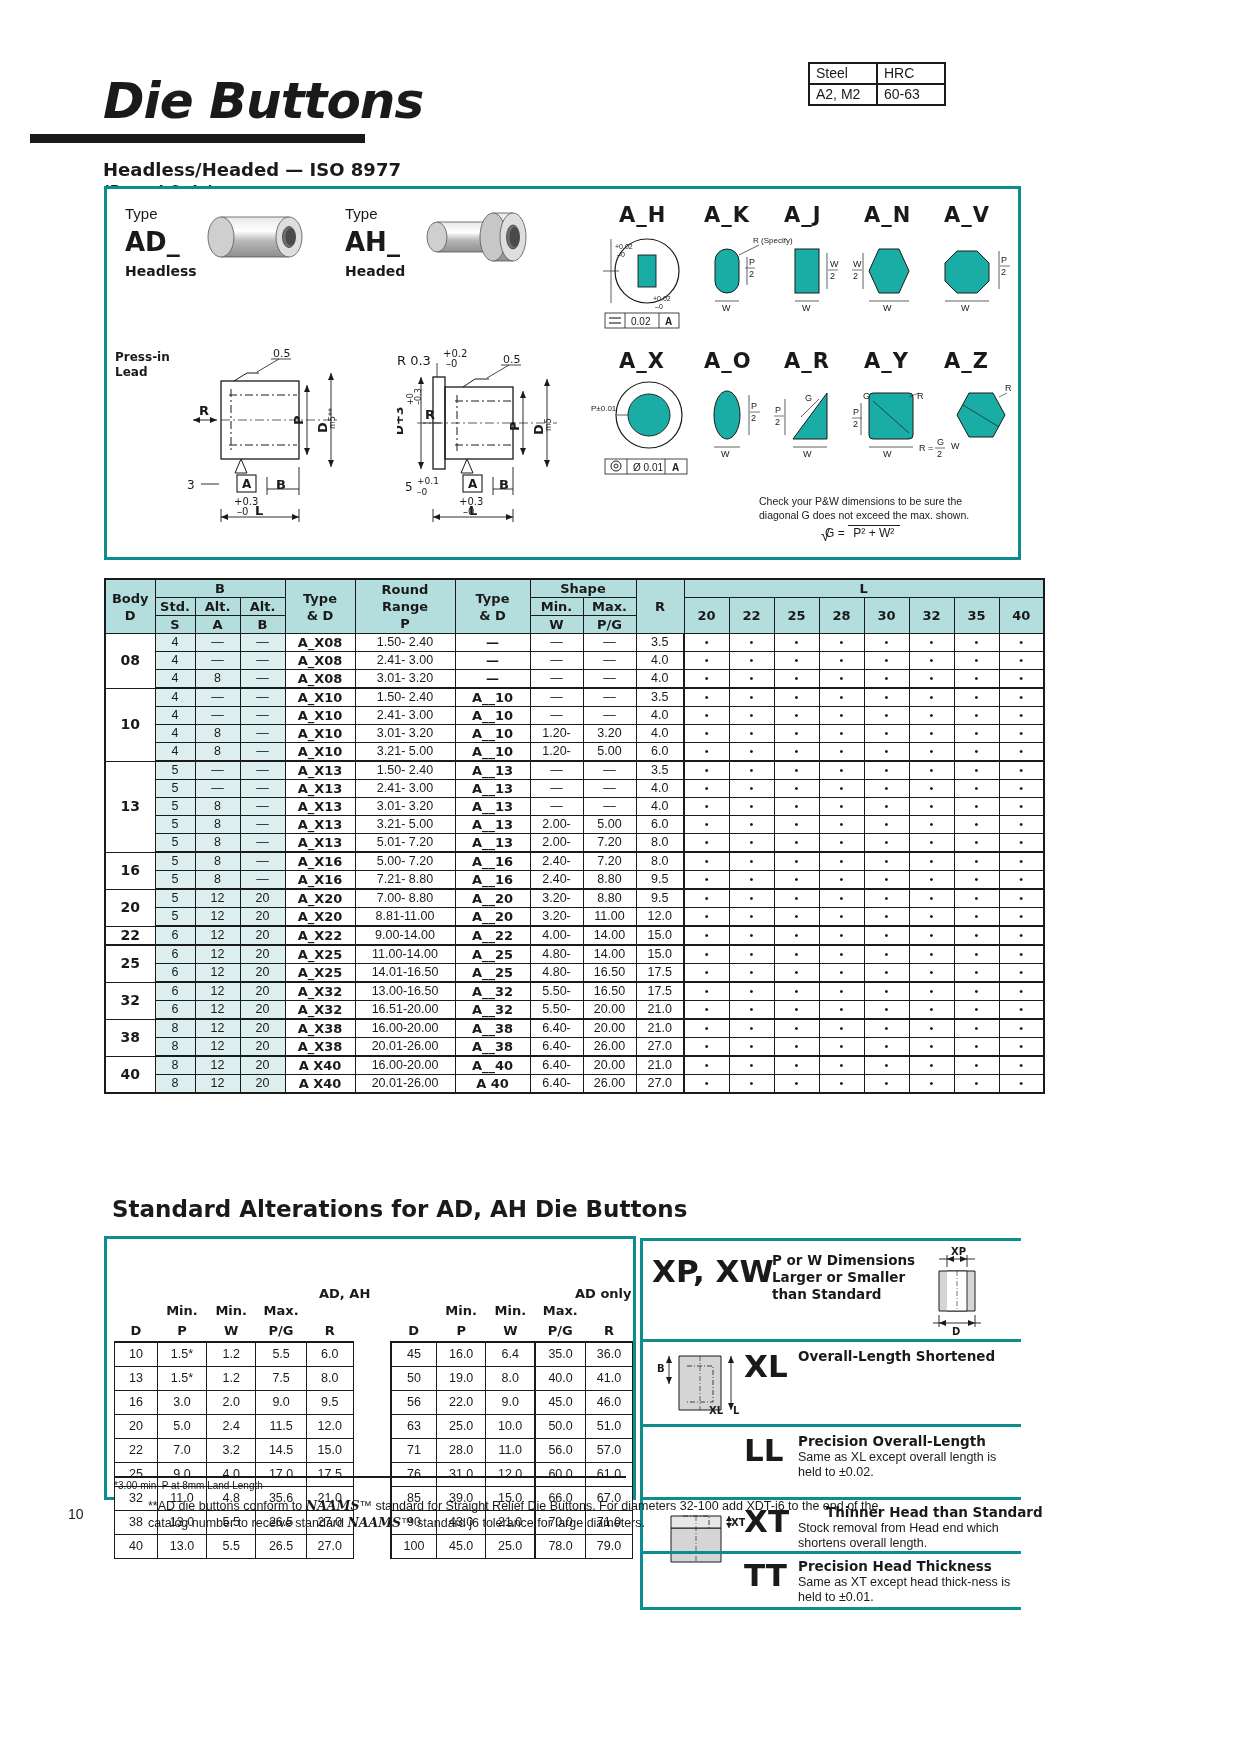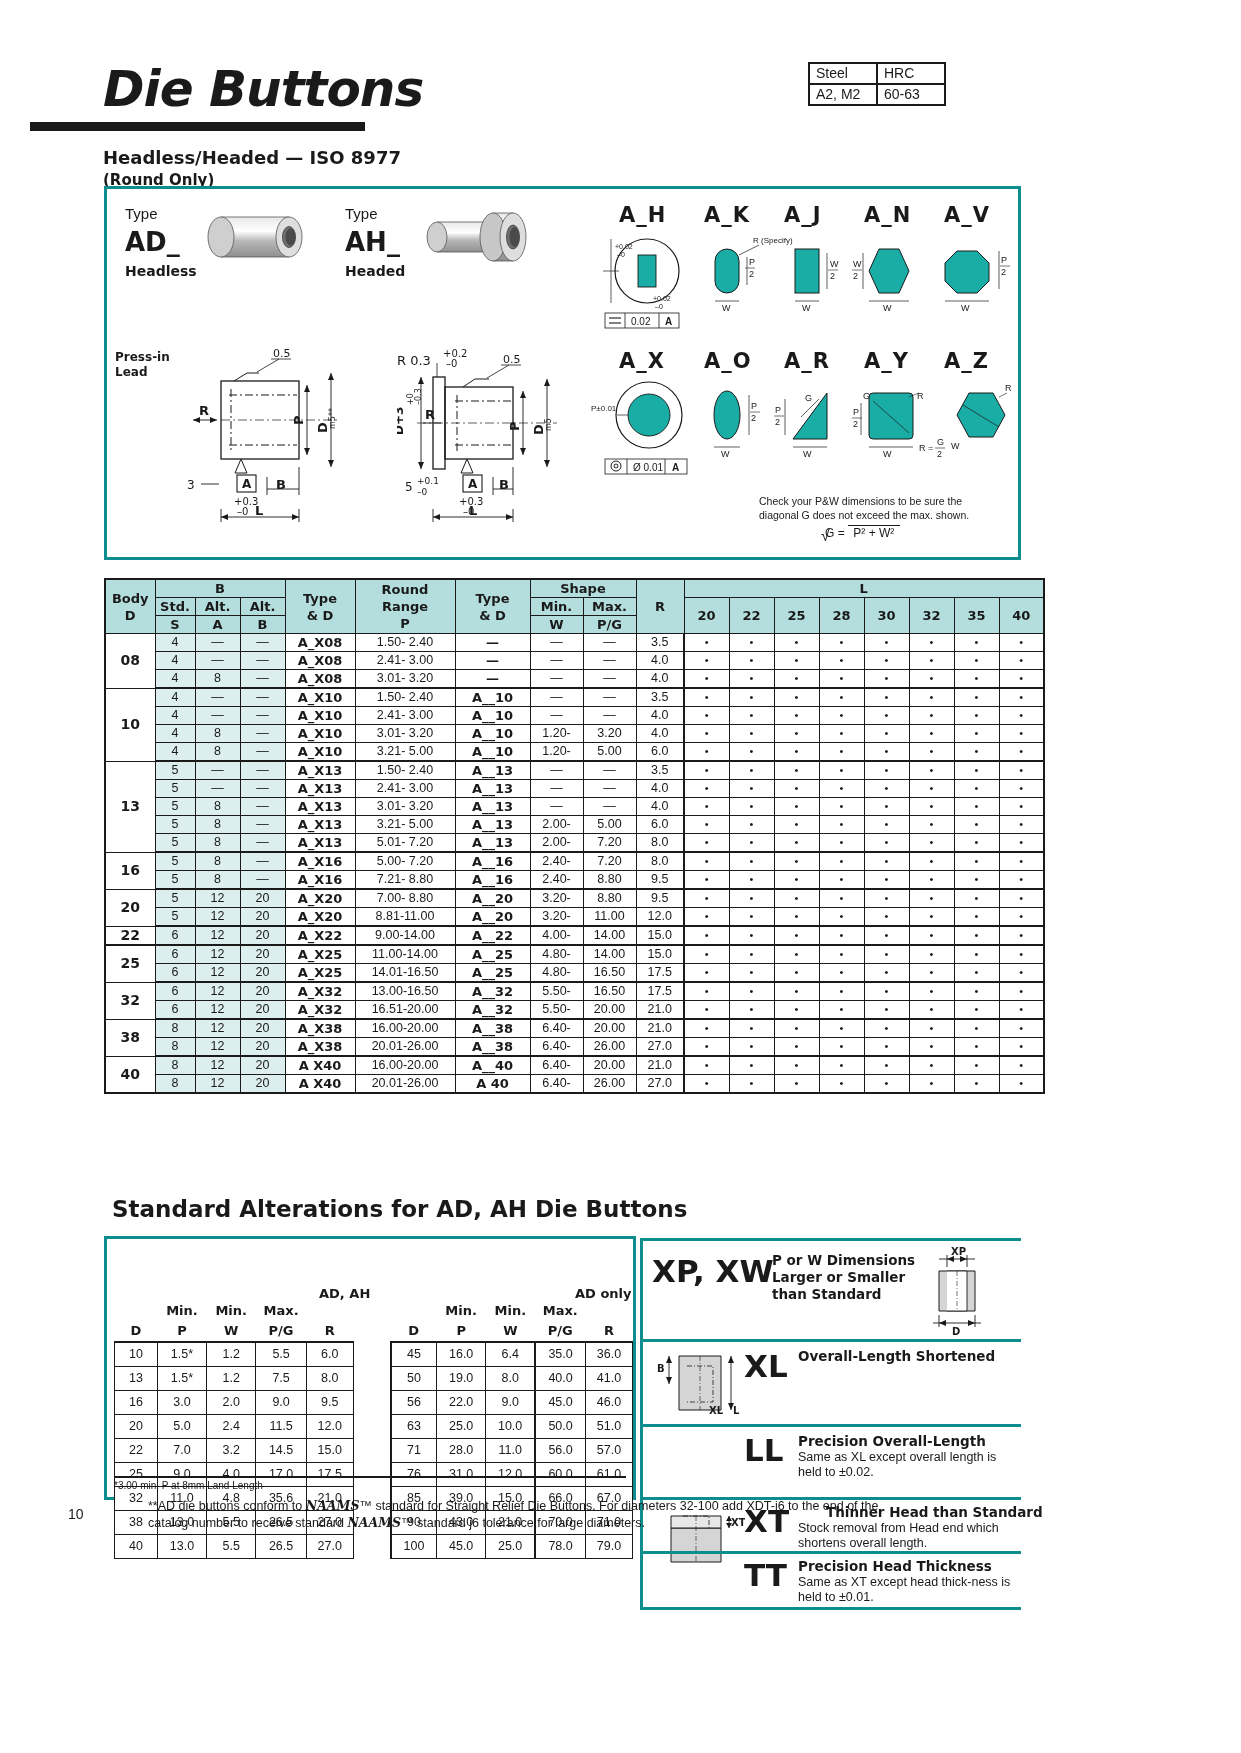--- a/index.html
+++ b/index.html
@@ -13,20 +13,21 @@
     overflow:hidden;
   }
   .page { position:relative; width:1241px; height:1753px; }
 
   
   .title-block { position:absolute; left:30px; top:60px; width:400px; }
   .die-title {
     font-size:50px; font-weight:bold; font-style:italic;
     letter-spacing:-1px; color:#1a1a1a; margin-left:73px;
     font-family:"DejaVu Sans", sans-serif;
+    margin-top:12px;
   }
   .title-rule { height:9px; background:#1a1a1a; margin-top:4px; width:335px; }
   .subtitle {
     margin-left:73px; margin-top:16px;
     font-size:18px; font-weight:bold; color:#1a1a1a;
     font-family:"DejaVu Sans", sans-serif;
   }
   .subtitle .small { font-size:15px; }
 
   .steel-table {

